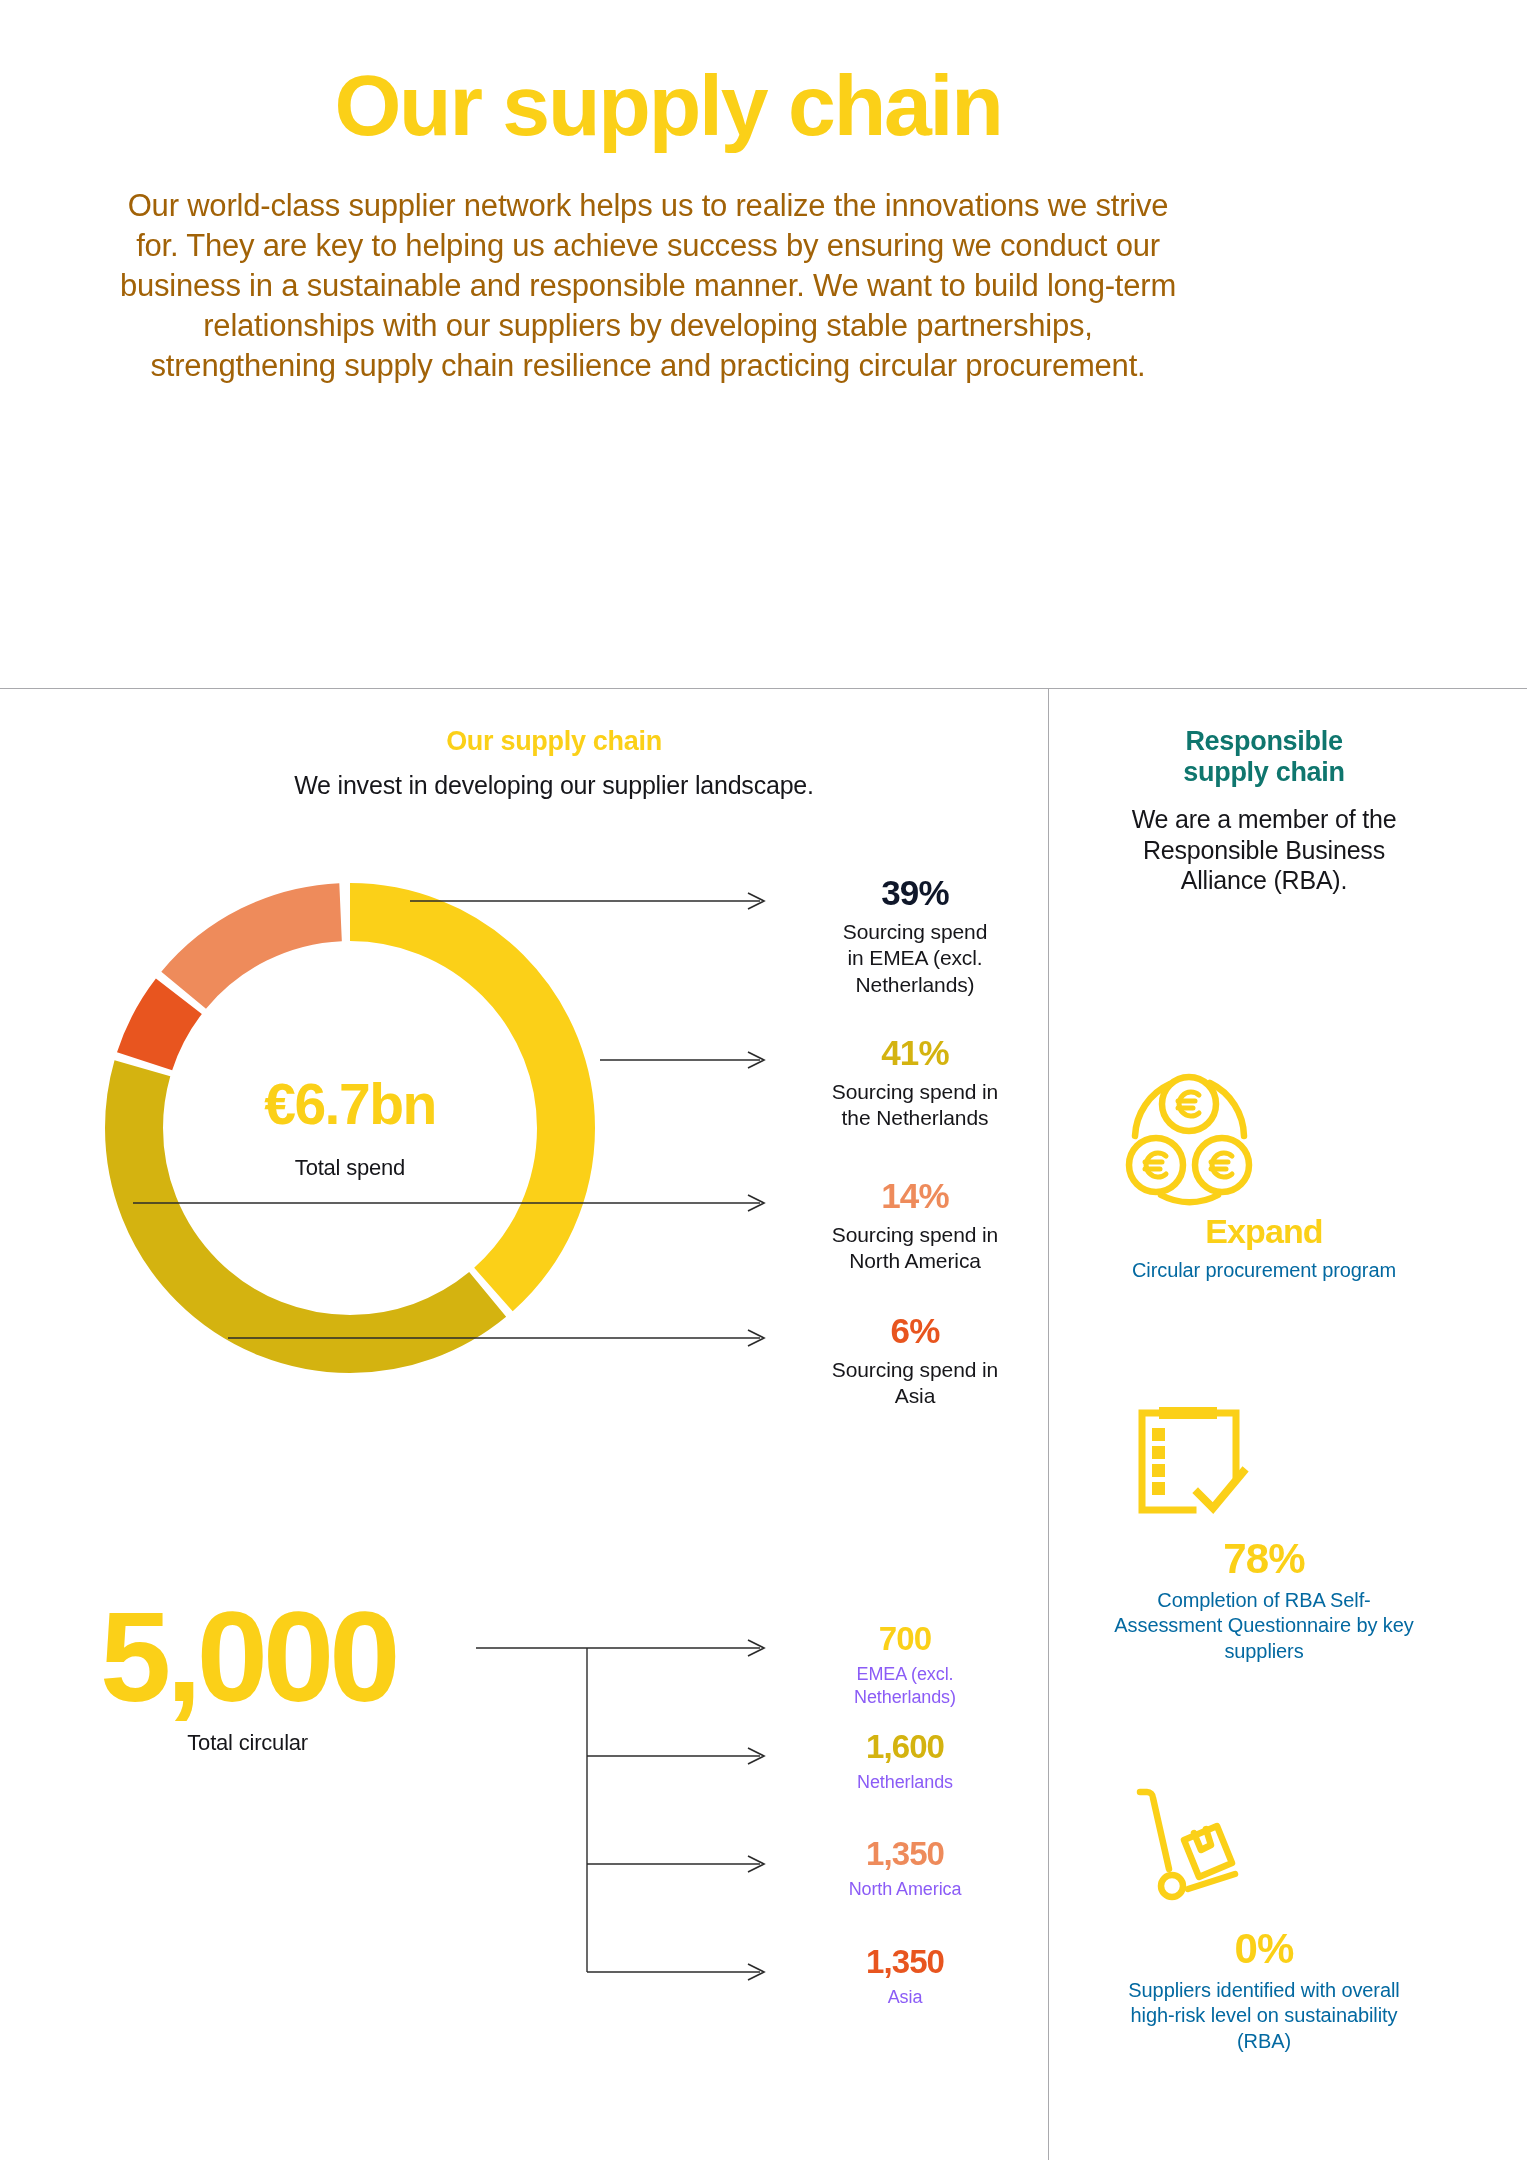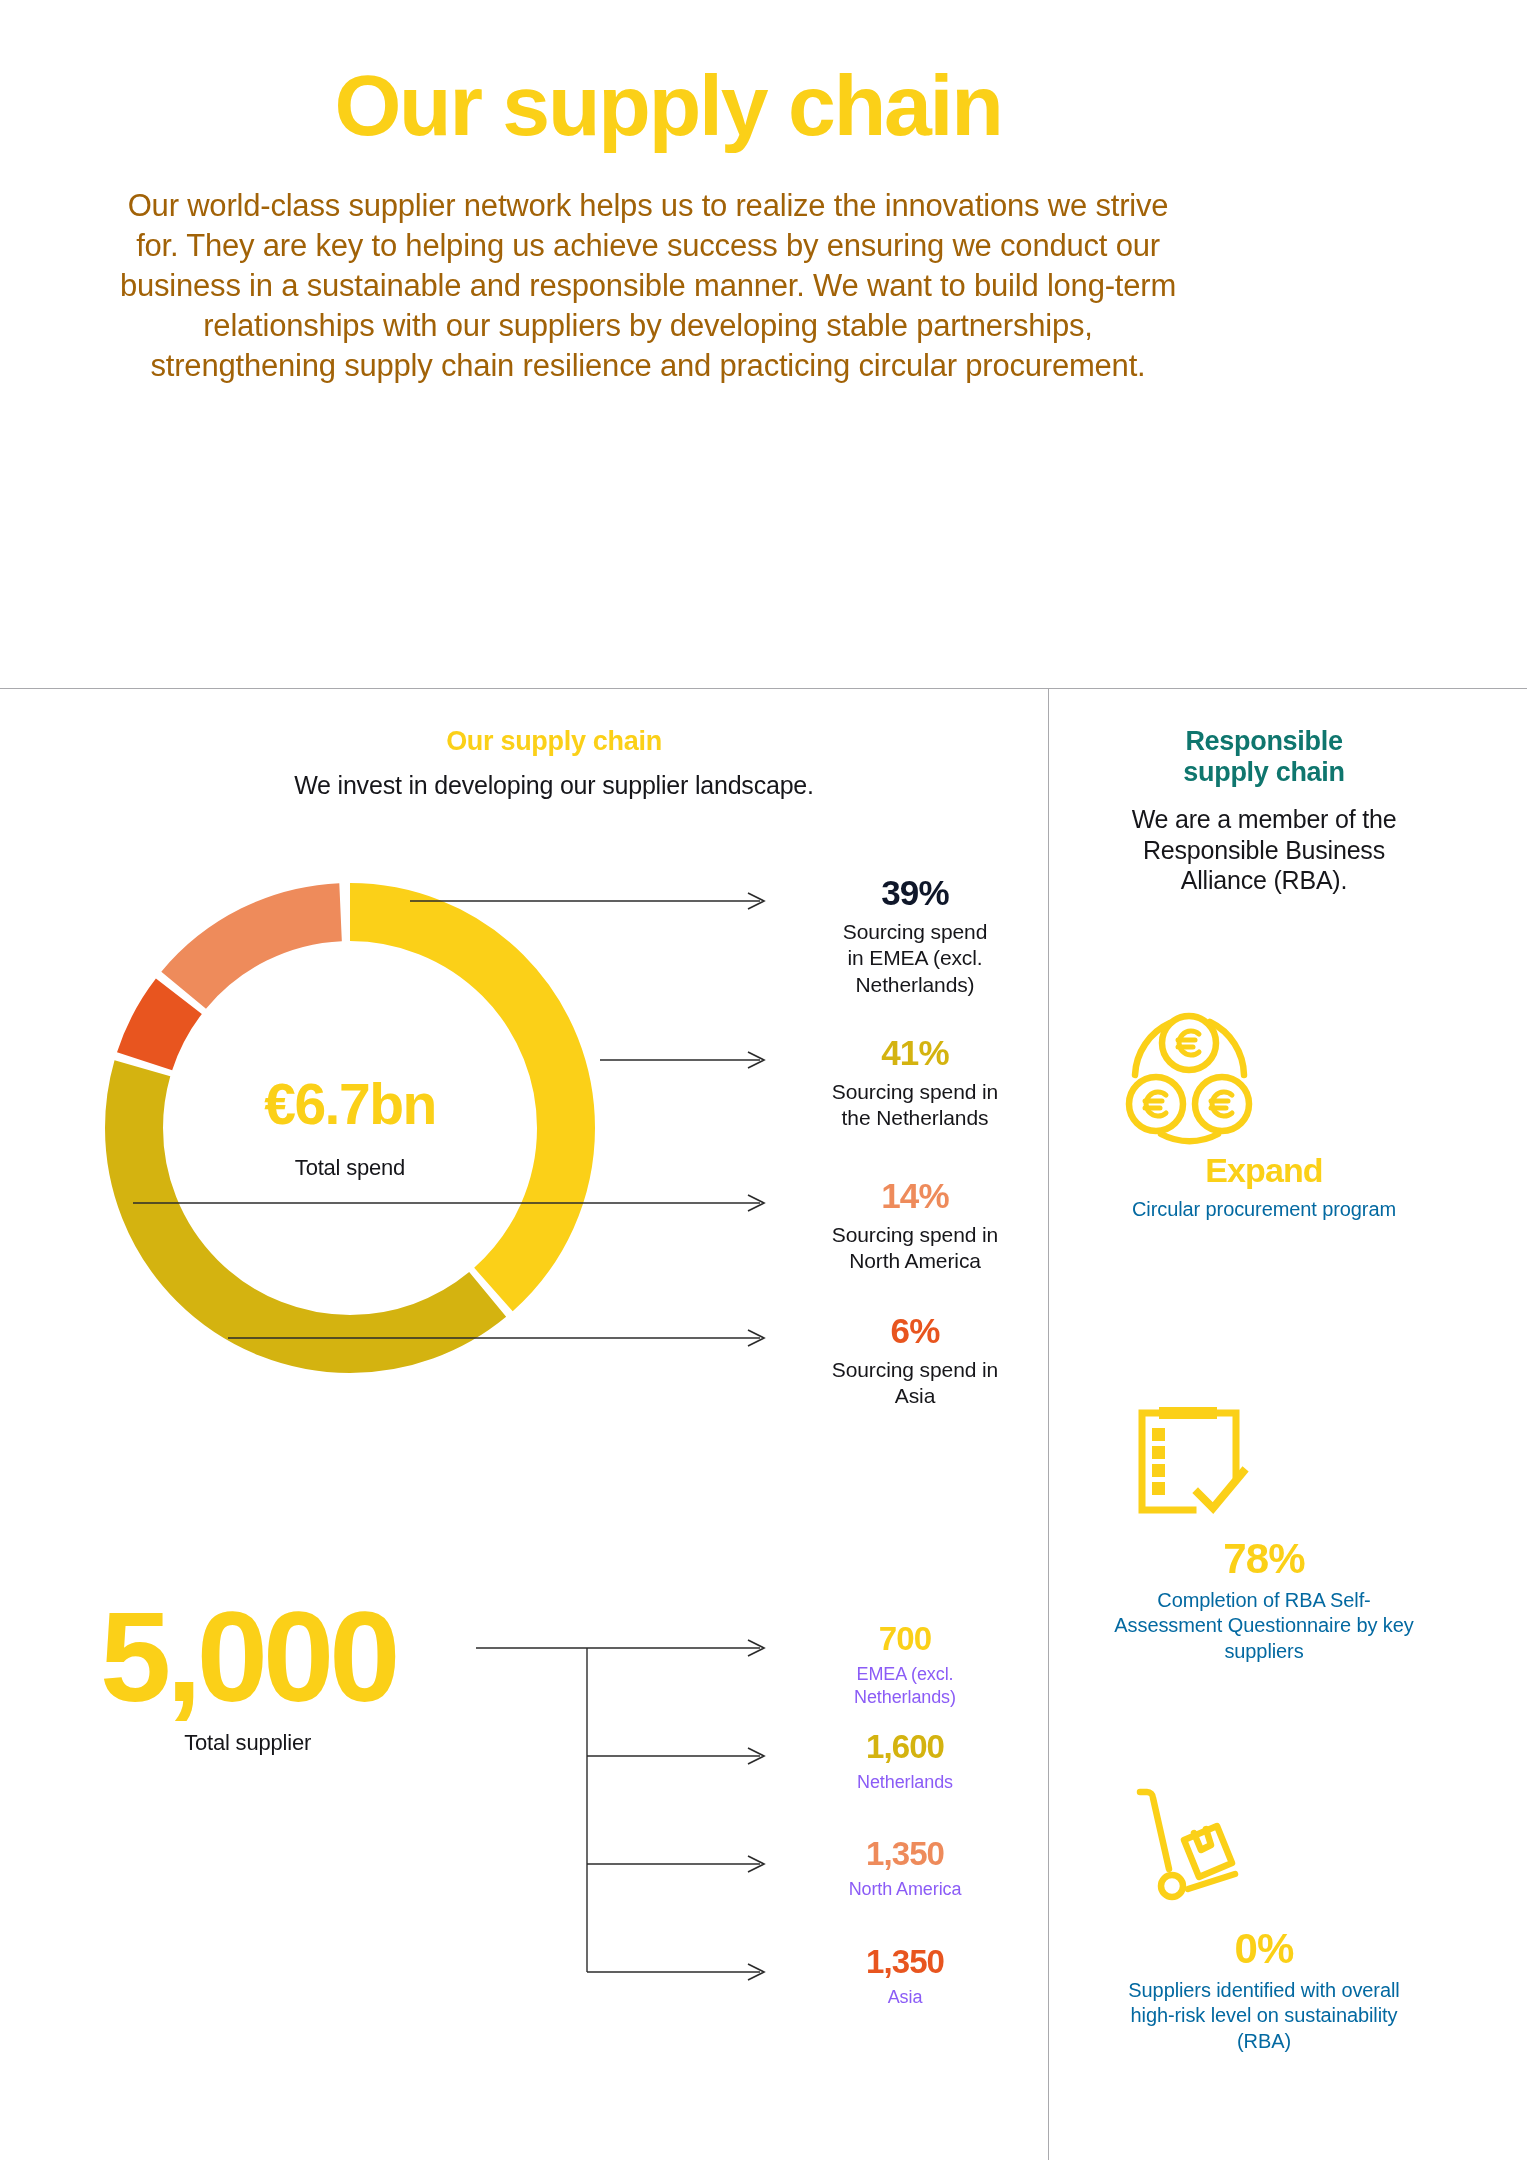--- a/index.html
+++ b/index.html
@@ -175,21 +175,21 @@
   <div class="callout c4">
     <div class="num" style="color:#E8551F">6%</div>
     <div class="desc">
       <span>Sourcing spend in</span><br>
       <span>Asia</span>
     </div>
   </div>
 
   <div class="big-wrap">
     <div class="big-num">5,000</div>
-    <div class="big-cap">Total supplier</div>
+    <div class="big-cap">Total circular</div>
   </div>
 
   <div class="bitem b1">
     <div class="num" style="color:#FBD018">700</div>
     <div class="desc">
       <span>EMEA (excl.</span><br>
       <span>Netherlands)</span>
     </div>
   </div>
 
@@ -209,21 +209,21 @@
   </div>
 
   <div class="right">
     <h2 class="r-head">
       <span>Responsible</span><br>
       <span>supply chain</span>
     </h2>
     <div class="r-body">We are a member of the Responsible Business Alliance (RBA).</div>
   </div>
 
-  <div class="r-block" style="top:1003px;">
+  <div class="r-block" style="top:1064px;">
     <div class="r-icon">
       <svg width="150" height="150" viewBox="0 0 150 150">
         <g fill="none" stroke="#FBD018" stroke-width="6.5" stroke-linecap="round">
           <circle cx="75" cy="40" r="27"></circle>
           <circle cx="42" cy="101" r="27"></circle>
           <circle cx="108" cy="101" r="27"></circle>
           <path d="M21 72 A 60 60 0 0 1 56 20"></path>
           <path d="M96 19 A 60 60 0 0 1 130 72"></path>
           <path d="M47 131 A 60 60 0 0 0 104 131"></path>
         </g>

